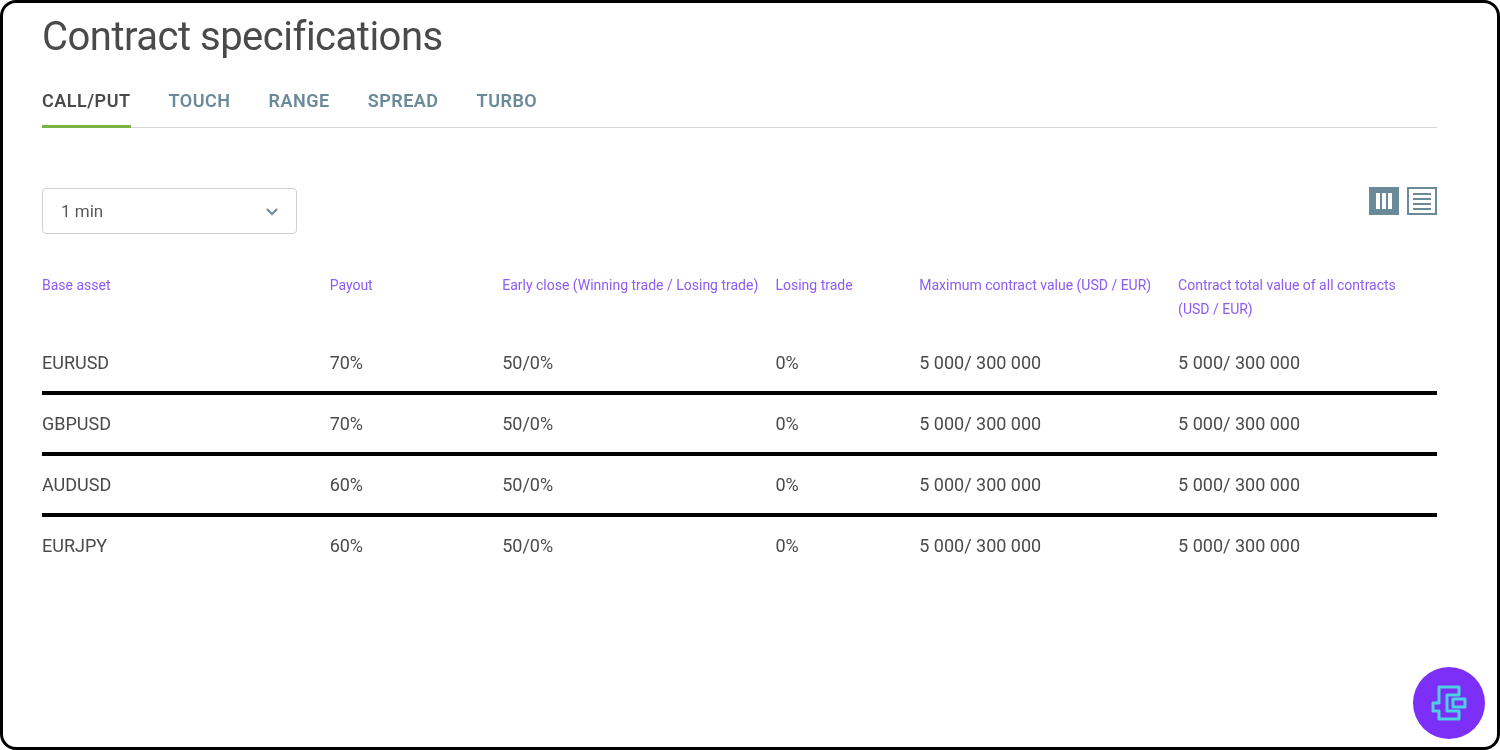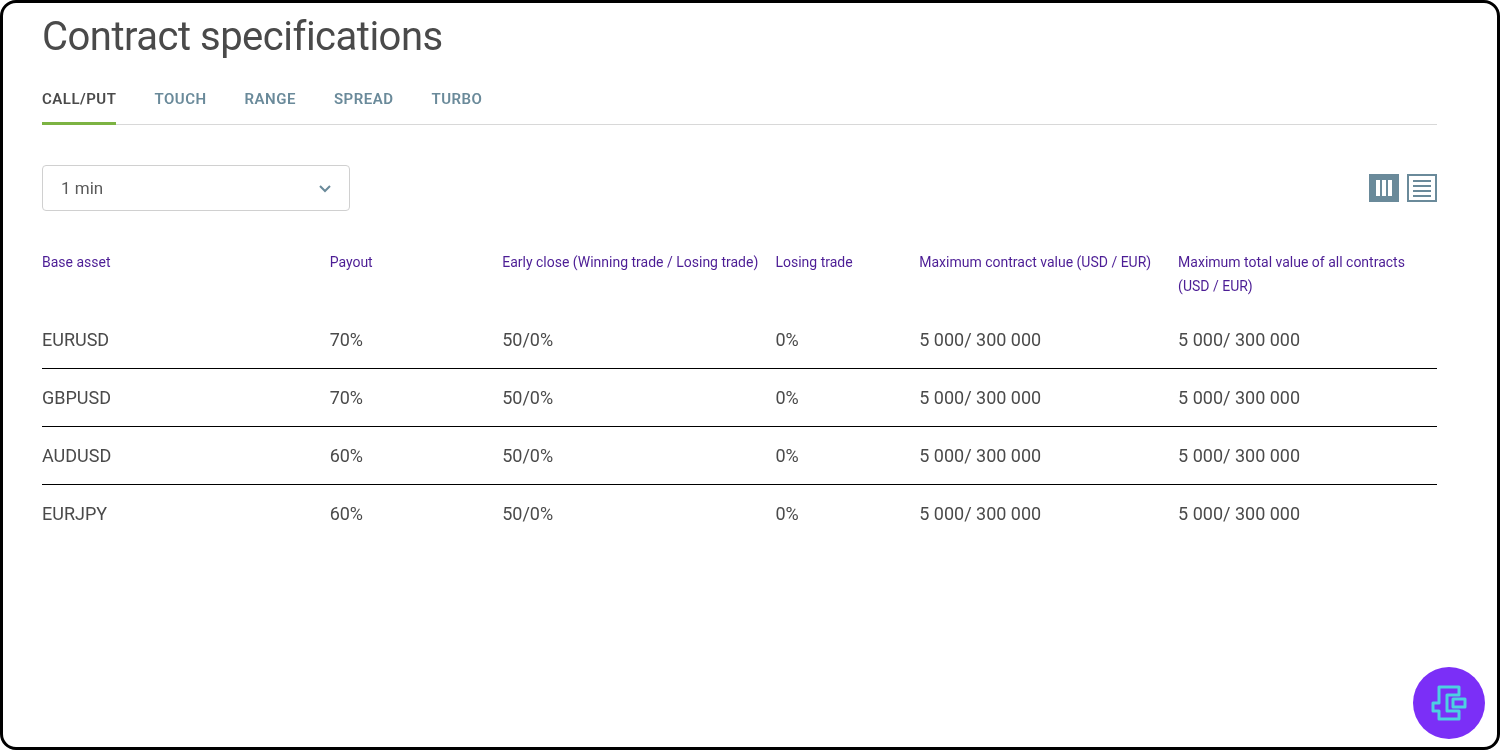--- a/index.html
+++ b/index.html
@@ -30,21 +30,21 @@
       margin-bottom: 30px;
       letter-spacing: -0.5px;
     }
     .tabs {
       display: flex;
       gap: 38px;
       border-bottom: 1px solid #d8d8d8;
       margin-bottom: 40px;
     }
     .tab {
-      font-size: 15px;
+      font-size: 18px;
       font-weight: 600;
       letter-spacing: 0.5px;
       padding: 0 0 14px 0;
       color: #6a8a9a;
       cursor: pointer;
       border-bottom: 3px solid transparent;
       margin-bottom: -1px;
     }
     .tab.active {
       color: #4a4a4a;
@@ -56,25 +56,26 @@
       align-items: center;
       margin-bottom: 40px;
     }
     .dropdown {
       display: flex;
       align-items: center;
       justify-content: space-between;
       border: 1px solid #d0d0d0;
       border-radius: 4px;
       padding: 12px 18px;
-      width: 308px;
+      width: 255px;
       font-size: 17px;
       color: #5a5a5a;
       cursor: pointer;
       background: #fff;
+      margin-top: 20px;
     }
     .chevron {
       color: #6a8a9a;
       font-size: 14px;
     }
     .view-toggles {
       display: flex;
       gap: 8px;
     }
     .view-btn {
@@ -111,30 +112,30 @@
       background: #6a8a9a;
     }
     table {
       width: 100%;
       border-collapse: collapse;
     }
     th {
       text-align: left;
       font-size: 14px;
       font-weight: 400;
-      color: #4c1d95;
+      color: #8b5cf6;
       padding: 0 10px 20px 0;
       vertical-align: top;
       line-height: 1.7;
     }
     td {
       font-size: 18px;
       color: #4a4a4a;
       padding: 18px 10px 18px 0;
-      border-top: 1px solid #000000;
+      border-top: 4px solid #000000;
     }
     tr:first-child td {
       border-top: none;
       padding-top: 10px;
     }
     .col-asset { width: 20%; }
     .col-payout { width: 12%; }
     .col-early { width: 19%; }
     .col-losing { width: 10%; }
     .col-max-size { width: 18%; }
@@ -200,21 +201,21 @@
     </div>
 
     <table>
       <thead>
         <tr>
           <th class="col-asset">Base asset</th>
           <th class="col-payout">Payout</th>
           <th class="col-early">Early close (Winning trade / Losing trade)</th>
           <th class="col-losing">Losing trade</th>
           <th class="col-max-size">Maximum contract value (USD / EUR)</th>
-          <th class="col-max-total">Maximum total value of all contracts (USD / EUR)</th>
+          <th class="col-max-total">Contract total value of all contracts (USD / EUR)</th>
         </tr>
       </thead>
       <tbody>
         <tr>
           <td>EURUSD</td>
           <td>70%</td>
           <td>50/0%</td>
           <td>0%</td>
           <td>5 000/ 300 000</td>
           <td>5 000/ 300 000</td>

